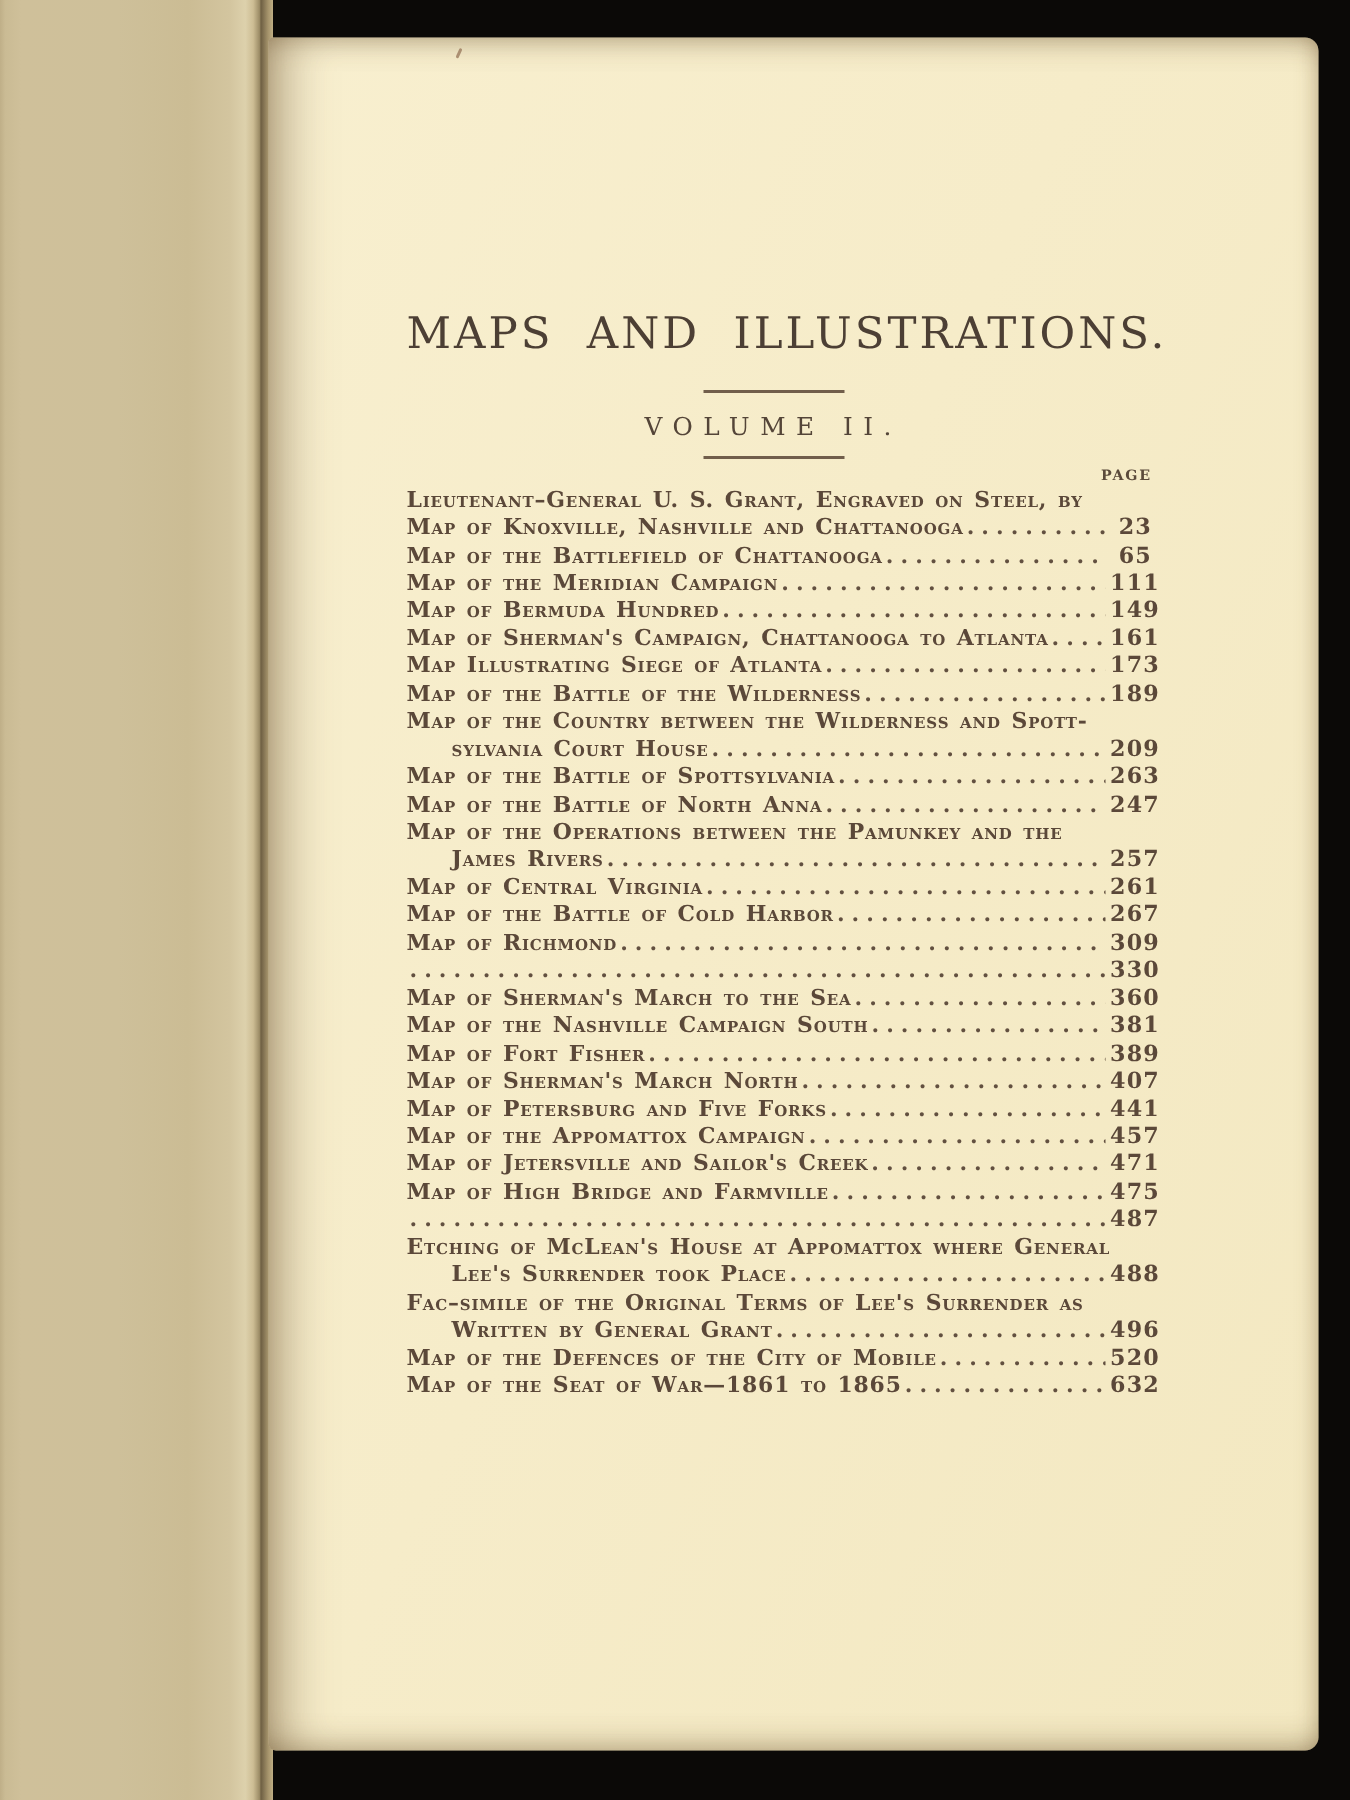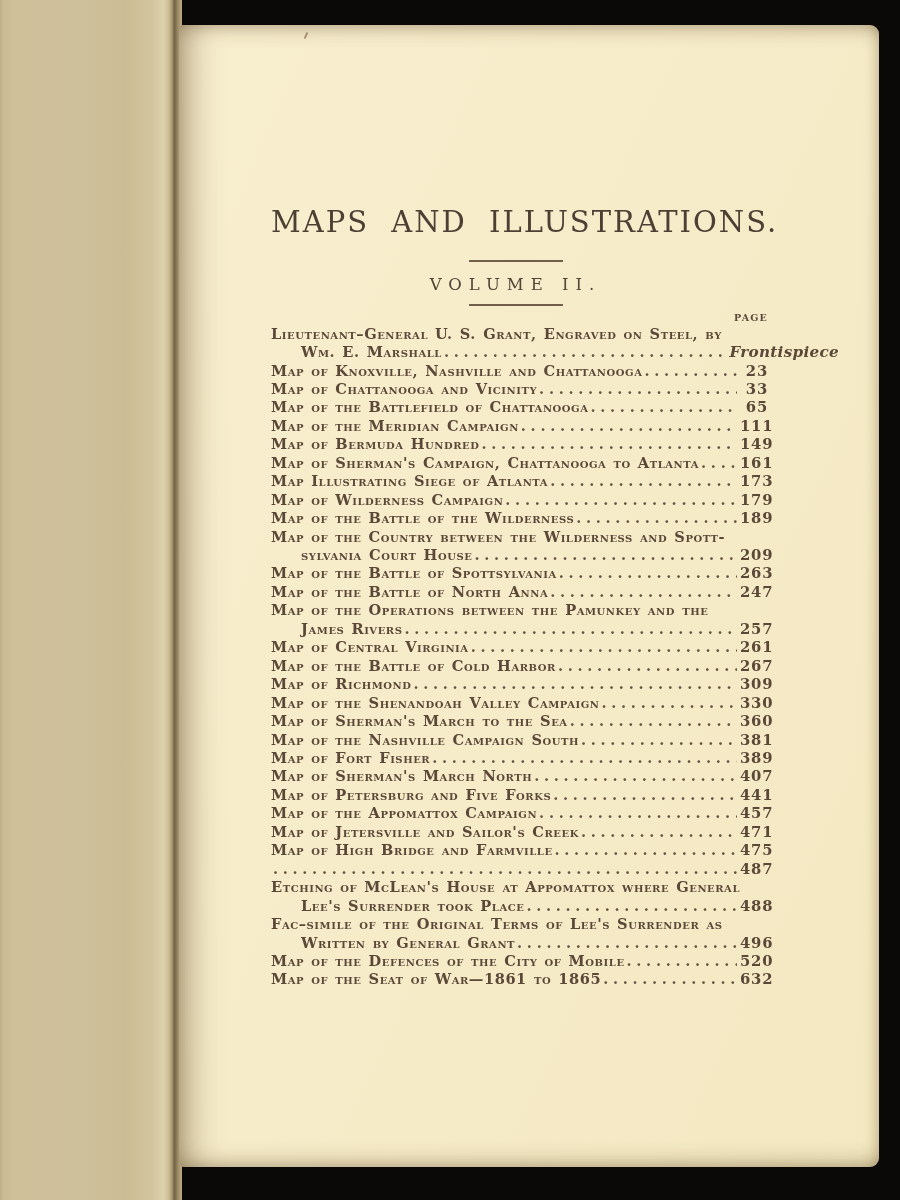--- a/index.html
+++ b/index.html
@@ -133,36 +133,26 @@
         <h1 class="title">MAPS AND ILLUSTRATIONS.</h1>
         <div class="rule"></div>
         <h2 class="volume">VOLUME II.</h2>
         <div class="rule rule-2"></div>
       </div>
       <div class="page-col-label">PAGE</div>
       <div class="toc" id="toc-lines">
           <div class="line">
             <span class="txt">Lieutenant–General U. S. Grant, Engraved on Steel, by</span>
           </div>
-          <div class="line indent">
-            <span class="txt">Wm. E. Marshall</span>
-            <span class="dots"></span>
-            <span class="pg italic">Frontispiece</span>
-          </div>
           <div class="line">
             <span class="txt">Map of Knoxville, Nashville and Chattanooga</span>
             <span class="dots"></span>
             <span class="pg">23</span>
           </div>
           <div class="line">
-            <span class="txt">Map of Chattanooga and Vicinity</span>
-            <span class="dots"></span>
-            <span class="pg">33</span>
-          </div>
-          <div class="line">
             <span class="txt">Map of the Battlefield of Chattanooga</span>
             <span class="dots"></span>
             <span class="pg">65</span>
           </div>
           <div class="line">
             <span class="txt">Map of the Meridian Campaign</span>
             <span class="dots"></span>
             <span class="pg">111</span>
           </div>
           <div class="line">
@@ -174,25 +164,20 @@
             <span class="txt">Map of Sherman's Campaign, Chattanooga to Atlanta</span>
             <span class="dots"></span>
             <span class="pg">161</span>
           </div>
           <div class="line">
             <span class="txt">Map Illustrating Siege of Atlanta</span>
             <span class="dots"></span>
             <span class="pg">173</span>
           </div>
           <div class="line">
-            <span class="txt">Map of Wilderness Campaign</span>
-            <span class="dots"></span>
-            <span class="pg">179</span>
-          </div>
-          <div class="line">
             <span class="txt">Map of the Battle of the Wilderness</span>
             <span class="dots"></span>
             <span class="pg">189</span>
           </div>
           <div class="line">
             <span class="txt">Map of the Country between the Wilderness and Spott-</span>
           </div>
           <div class="line indent">
             <span class="txt">sylvania Court House</span>
             <span class="dots"></span>
@@ -225,21 +210,20 @@
             <span class="txt">Map of the Battle of Cold Harbor</span>
             <span class="dots"></span>
             <span class="pg">267</span>
           </div>
           <div class="line">
             <span class="txt">Map of Richmond</span>
             <span class="dots"></span>
             <span class="pg">309</span>
           </div>
           <div class="line">
-            <span class="txt">Map of the Shenandoah Valley Campaign</span>
             <span class="dots"></span>
             <span class="pg">330</span>
           </div>
           <div class="line">
             <span class="txt">Map of Sherman's March to the Sea</span>
             <span class="dots"></span>
             <span class="pg">360</span>
           </div>
           <div class="line">
             <span class="txt">Map of the Nashville Campaign South</span>

